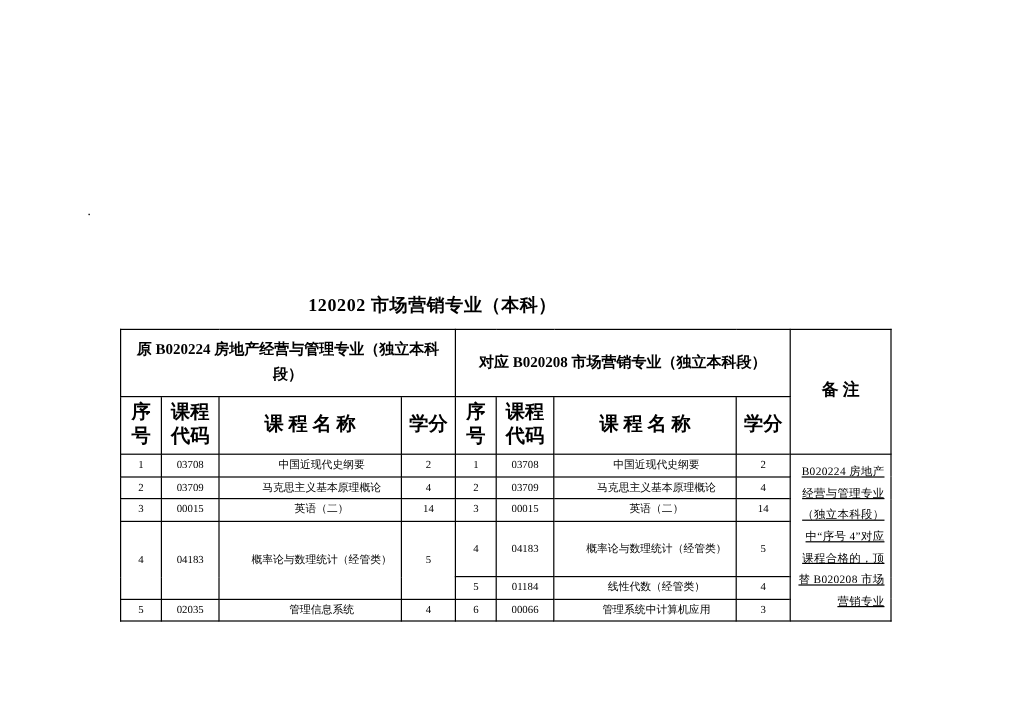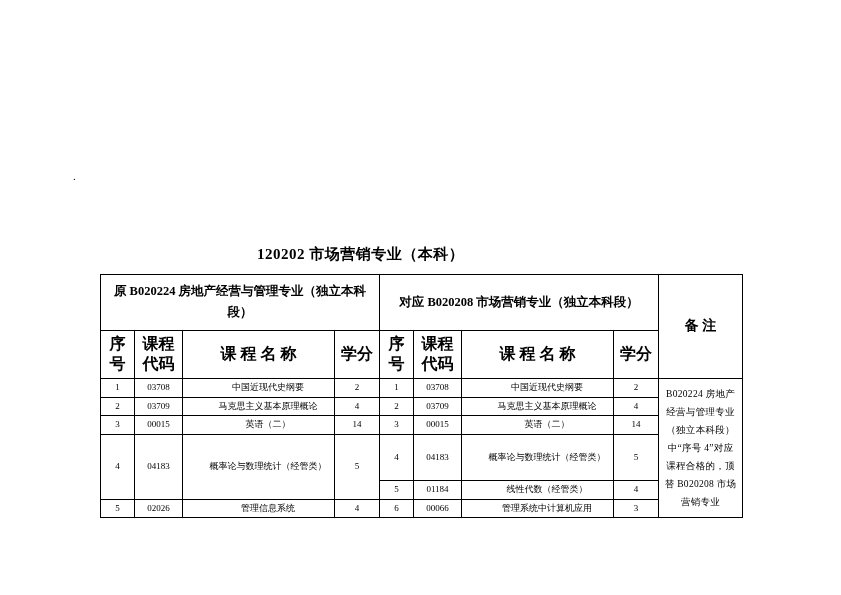--- a/index.html
+++ b/index.html
@@ -91,25 +91,26 @@
     font-size: 16px;
     font-weight: bold;
     height: 26px;
   }
   .main-table td.course-name {
     text-align: center;
     padding-left: 22px;
   }
   .main-table td.remark {
     font-size: 9.5px;
-    text-align: center;
+    text-align: right;
     line-height: 1.9;
     vertical-align: top;
     padding: 6px 5px;
     letter-spacing: 0.3px;
+    text-decoration: underline;
   }
   .main-table td.remark-title {
     font-size: 14px;
     font-weight: bold;
     text-align: center;
     vertical-align: middle;
   }
   .small-two-line { line-height: 1.1; }
 </style>
 </head>
@@ -212,21 +213,21 @@
 
       <tr>
         <td>5</td>
         <td>01184</td>
         <td class="course-name">线性代数（经管类）</td>
         <td>4</td>
       </tr>
 
       <tr>
         <td>5</td>
-        <td>02026</td>
+        <td>02035</td>
         <td class="course-name">管理信息系统</td>
         <td>4</td>
         <td>6</td>
         <td>00066</td>
         <td class="course-name">管理系统中计算机应用</td>
         <td>3</td>
       </tr>
     </tbody>
   </table>
 

